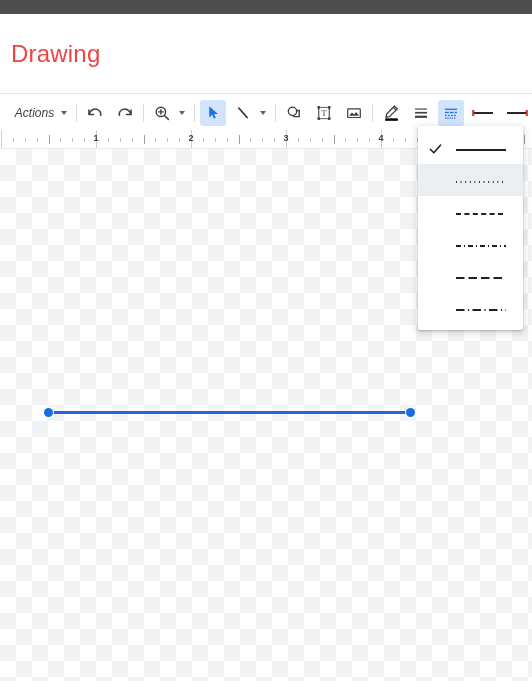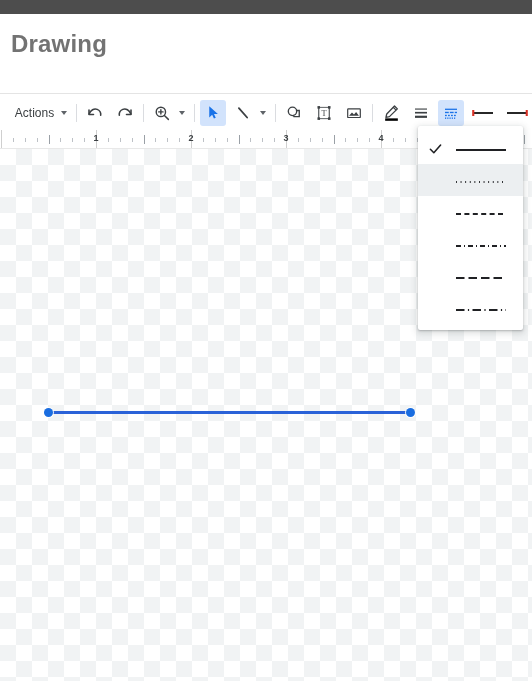--- a/index.html
+++ b/index.html
@@ -29,24 +29,24 @@
   
   .header {
     position: absolute;
     left: 0; top: 14px;
     width: 532px; height: 80px;
     background: #ffffff;
     border-bottom: 1px solid #e4e4e4;
   }
   .doc-title {
     position: absolute;
-    left: 11px; top: 15px;
+    left: 11px; top: 25px;
     font-size: 24px;
-    font-weight: 700;
-    color: #737373;
+    font-weight: 400;
+    color: #ef4444;
     letter-spacing: 0.2px;
     line-height: 30px;
     white-space: nowrap;
   }
   .autosave {
     position: absolute;
     left: 232px; top: 37px;
     font-size: 11px;
     color: #5f6368;
     line-height: 16px;
@@ -191,21 +191,21 @@
 <div id="app">
 
   <div class="top-chrome"></div>
 
   <div class="header">
     <div class="doc-title">Drawing</div>
   </div>
 
   <div class="toolbar">
 
-    <div class="tb-item" style="padding:0 2px 0 4px;">
+    <div class="tb-item" style="padding:0 2px 0 4px;font-style:italic;">
       <span class="tb-text">Actions</span>
       <span class="caret"></span>
     </div>
 
     <div class="tb-sep"></div>
 
     <div class="tb-item">
       <span>
         <svg width="18" height="18" viewBox="0 0 24 24" fill="none" stroke="#3c4043" stroke-width="2.1" stroke-linecap="round" stroke-linejoin="round">
           <path d="M4 8 L4 14 L10 14"></path>

